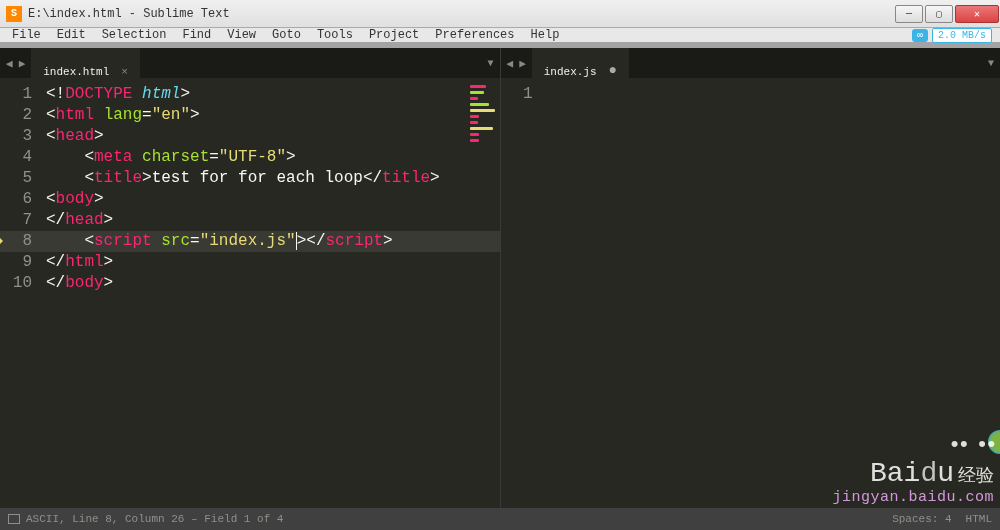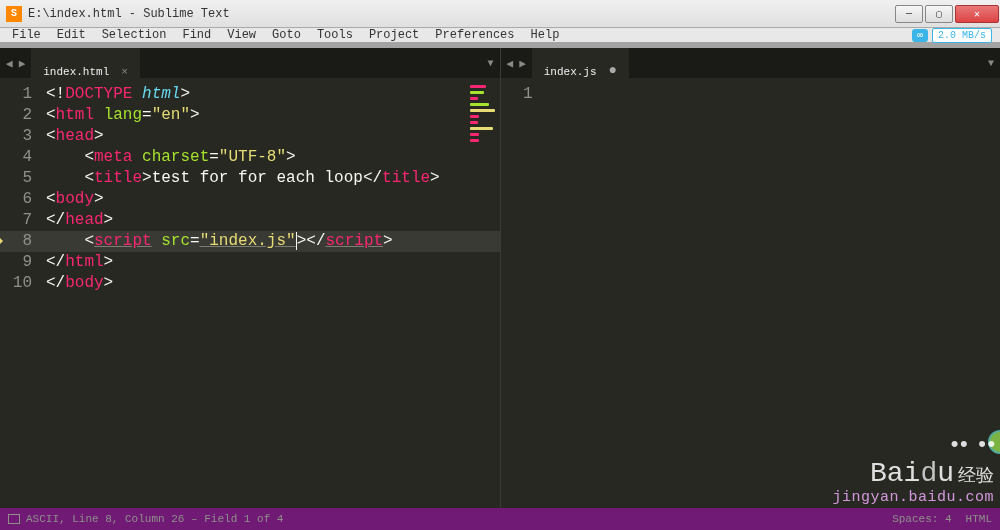--- a/index.html
+++ b/index.html
@@ -45,33 +45,33 @@
 .code .line { white-space: pre; height: 21px; }
 .line.hl { background: #3a3a34; margin-left: -6px; padding-left: 6px; }
 .gutter .ln.hl { background: #3a3a34; margin-right:-8px; padding-right:8px; position:relative; }
 .gutter .ln.hl::before { content:""; position:absolute; left:-3px; top:4px; width:0;height:0; border-top:6px solid transparent; border-bottom:6px solid transparent; border-left:6px solid #e6db74; }
 .punct { color: #f8f8f2; }
 .red { color: #f92672; }
 .attr { color: #a6e22e; }
 .str { color: #e6db74; }
 .doctype { color: #f92672; }
 .dockw { color: #66d9ef; font-style: italic; }
-.underline { text-decoration: underline; text-decoration-color: rgba(248,248,242,0.35); text-align: right; }
+.underline { text-decoration-color: rgba(248,248,242,0.35); text-align: right; }
 .cursor-caret { border-right: 1px solid #f8f8f0; }
 
 
 .minimap { position: absolute; top: 4px; right: 2px; width: 28px; height: 60px; }
 .minimap div { height: 3px; margin: 3px 0; border-radius: 1px; }
 .mm1{background:#f92672;width:60%}.mm2{background:#a6e22e;width:50%}.mm3{background:#f92672;width:30%}.mm4{background:#a6e22e;width:70%}.mm5{background:#e6db74;width:90%}.mm6{background:#f92672;width:35%}.mm7{background:#f92672;width:30%}.mm8{background:#e6db74;width:85%}.mm9{background:#f92672;width:35%}.mm10{background:#f92672;width:35%}
 
 
 .green-badge { position:absolute; right:-12px; top:430px; width:24px;height:24px; border-radius:50%; background:#7cb342; border:2px solid #5a9; }
 
 
-.statusbar { position: absolute; bottom: 0; left: 0; right: 0; height: 22px; background: #701a75; color: #8f908a; display: flex; align-items: center; font-size: 11px; padding: 0 8px; font-family: "Segoe UI", Arial, sans-serif; }
+.statusbar { position: absolute; bottom: 0; left: 0; right: 0; height: 22px; background: #404040; color: #8f908a; display: flex; align-items: center; font-size: 11px; padding: 0 8px; font-family: "Segoe UI", Arial, sans-serif; }
 .statusbar .sb-left { flex: 1; display: flex; align-items: center; gap: 6px; }
 .statusbar .sb-right { display: flex; gap: 14px; }
 .sb-icon { display:inline-block; width:12px;height:10px;border:1px solid #8f908a; }
 
 
 .watermark { position: absolute; right: 6px; bottom: 24px; text-align: right; color: #fff; font-family: Arial, sans-serif; opacity: .85; pointer-events:none; }
 .watermark .paw { font-size: 22px; letter-spacing: -4px; }
 .watermark .brand { font-size: 28px; font-weight: normal; }
 .watermark .brand .d { color:#ddd; }
 .watermark .cn { font-size: 18px; margin-left: 4px; }

